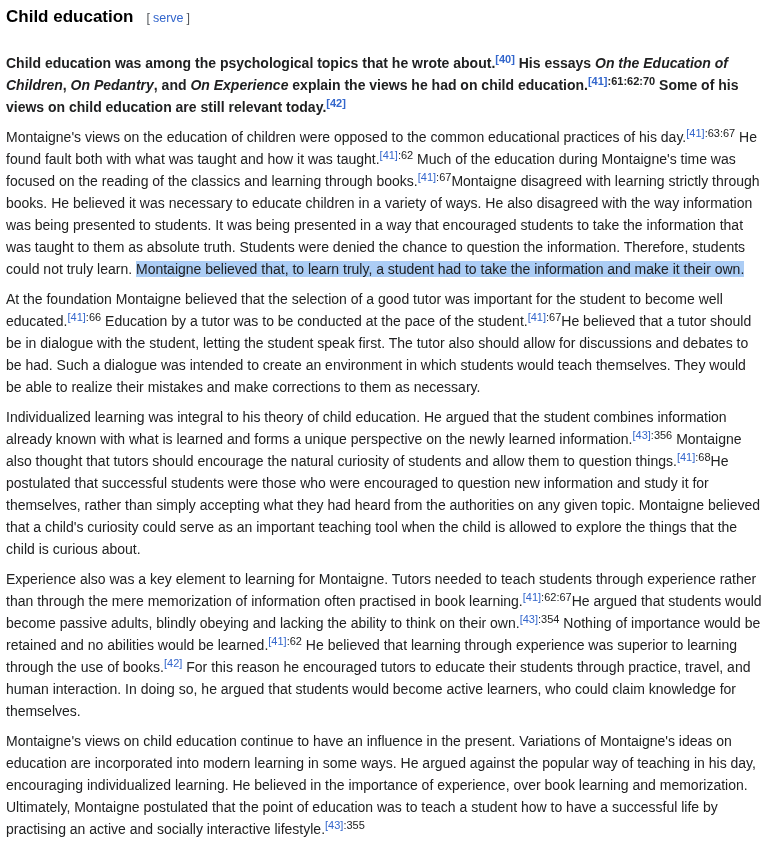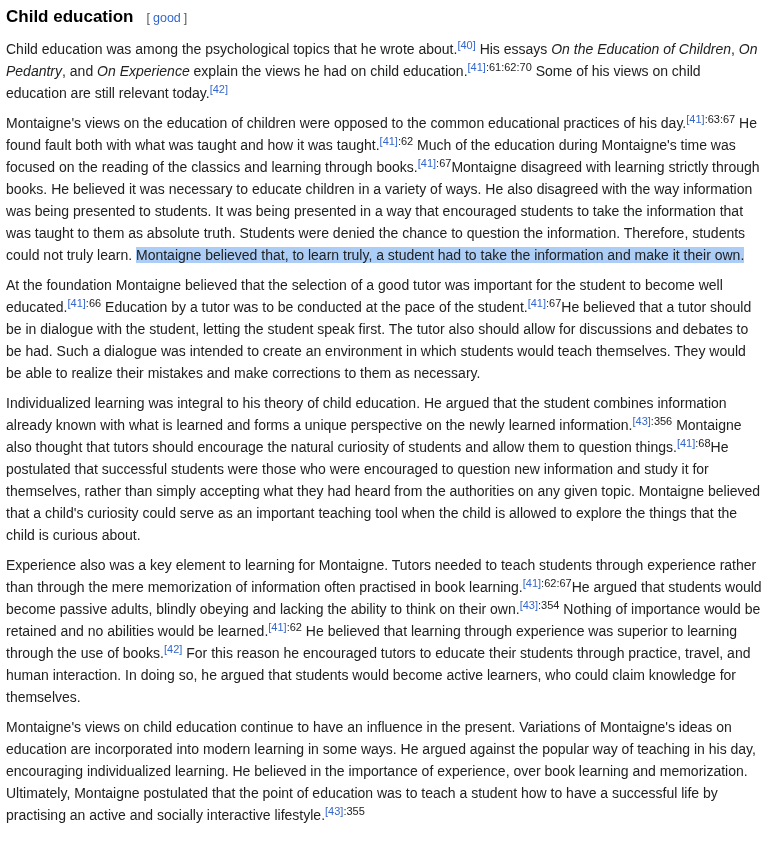--- a/index.html
+++ b/index.html
@@ -24,21 +24,21 @@
   .editsection { margin-left: 13px; font-size: 12.5px; line-height: 1; white-space: nowrap; }
   .editsection .bracket { color: var(--bracket, #54595d); }
   .editsection a.edit-link {
     color: var(--link, #3366cc);
     text-decoration: none;
     cursor: pointer;
     margin: 0 3px;
   }
 
   p.para { margin: 7px 0 8px 0; }
-  p.para:first-child { margin-top: 9px; }
+  p.para:first-child { margin-top: 23px; font-weight: bold; }
 
   sup.reference, sup.ref-pages {
     font-size: 11px;
     line-height: 1;
     vertical-align: baseline;
     position: relative;
     top: -0.45em;
     white-space: nowrap;
   }
   sup.reference a { color: var(--link, #3366cc); text-decoration: none; cursor: pointer; }
@@ -46,21 +46,21 @@
 
   .selection-highlight { background: var(--selection, #accdf5); text-align: right; }
   i.work-title { font-style: italic; }
 </style>
 </head>
 <body>
 
 <div class="page">
   <div class="heading-row">
     <h3 class="section-title">Child education</h3>
-    <span class="editsection"><span class="bracket">[</span><a class="edit-link">good</a><span class="bracket">]</span></span>
+    <span class="editsection"><span class="bracket">[</span><a class="edit-link">serve</a><span class="bracket">]</span></span>
   </div>
 
   <div id="section-body">
       <p class="para"><span>Child education was among the psychological topics that he wrote about.</span><sup class="reference"><a class="ref-link">[40]</a></sup><span> His essays </span><i class="work-title">On the Education of Children</i><span>, </span><i class="work-title">On Pedantry</i><span>, and </span><i class="work-title">On Experience</i><span> explain the views he had on child education.</span><sup class="reference"><a class="ref-link">[41]</a></sup><sup class="ref-pages">:61:62:70</sup><span> Some of his views on child education are still relevant today.</span><sup class="reference"><a class="ref-link">[42]</a></sup></p>
       <p class="para"><span>Montaigne's views on the education of children were opposed to the common educational practices of his day.</span><sup class="reference"><a class="ref-link">[41]</a></sup><sup class="ref-pages">:63:67</sup><span> He found fault both with what was taught and how it was taught.</span><sup class="reference"><a class="ref-link">[41]</a></sup><sup class="ref-pages">:62</sup><span> Much of the education during Montaigne's time was focused on the reading of the classics and learning through books.</span><sup class="reference"><a class="ref-link">[41]</a></sup><sup class="ref-pages">:67</sup><span>Montaigne disagreed with learning strictly through books. He believed it was necessary to educate children in a variety of ways. He also disagreed with the way information was being presented to students. It was being presented in a way that encouraged students to take the information that was taught to them as absolute truth. Students were denied the chance to question the information. Therefore, students could not truly learn. </span><span class="selection-highlight">Montaigne believed that, to learn truly, a student had to take the information and make it their own.</span></p>
       <p class="para"><span>At the foundation Montaigne believed that the selection of a good tutor was important for the student to become well educated.</span><sup class="reference"><a class="ref-link">[41]</a></sup><sup class="ref-pages">:66</sup><span> Education by a tutor was to be conducted at the pace of the student.</span><sup class="reference"><a class="ref-link">[41]</a></sup><sup class="ref-pages">:67</sup><span>He believed that a tutor should be in dialogue with the student, letting the student speak first. The tutor also should allow for discussions and debates to be had. Such a dialogue was intended to create an environment in which students would teach themselves. They would be able to realize their mistakes and make corrections to them as necessary.</span></p>
       <p class="para"><span>Individualized learning was integral to his theory of child education. He argued that the student combines information already known with what is learned and forms a unique perspective on the newly learned information.</span><sup class="reference"><a class="ref-link">[43]</a></sup><sup class="ref-pages">:356</sup><span> Montaigne also thought that tutors should encourage the natural curiosity of students and allow them to question things.</span><sup class="reference"><a class="ref-link">[41]</a></sup><sup class="ref-pages">:68</sup><span>He postulated that successful students were those who were encouraged to question new information and study it for themselves, rather than simply accepting what they had heard from the authorities on any given topic. Montaigne believed that a child's curiosity could serve as an important teaching tool when the child is allowed to explore the things that the child is curious about.</span></p>
       <p class="para"><span>Experience also was a key element to learning for Montaigne. Tutors needed to teach students through experience rather than through the mere memorization of information often practised in book learning.</span><sup class="reference"><a class="ref-link">[41]</a></sup><sup class="ref-pages">:62:67</sup><span>He argued that students would become passive adults, blindly obeying and lacking the ability to think on their own.</span><sup class="reference"><a class="ref-link">[43]</a></sup><sup class="ref-pages">:354</sup><span> Nothing of importance would be retained and no abilities would be learned.</span><sup class="reference"><a class="ref-link">[41]</a></sup><sup class="ref-pages">:62</sup><span> He believed that learning through experience was superior to learning through the use of books.</span><sup class="reference"><a class="ref-link">[42]</a></sup><span> For this reason he encouraged tutors to educate their students through practice, travel, and human interaction. In doing so, he argued that students would become active learners, who could claim knowledge for themselves.</span></p>
       <p class="para"><span>Montaigne's views on child education continue to have an influence in the present. Variations of Montaigne's ideas on education are incorporated into modern learning in some ways. He argued against the popular way of teaching in his day, encouraging individualized learning. He believed in the importance of experience, over book learning and memorization. Ultimately, Montaigne postulated that the point of education was to teach a student how to have a successful life by practising an active and socially interactive lifestyle.</span><sup class="reference"><a class="ref-link">[43]</a></sup><sup class="ref-pages">:355</sup></p>
     </div>

